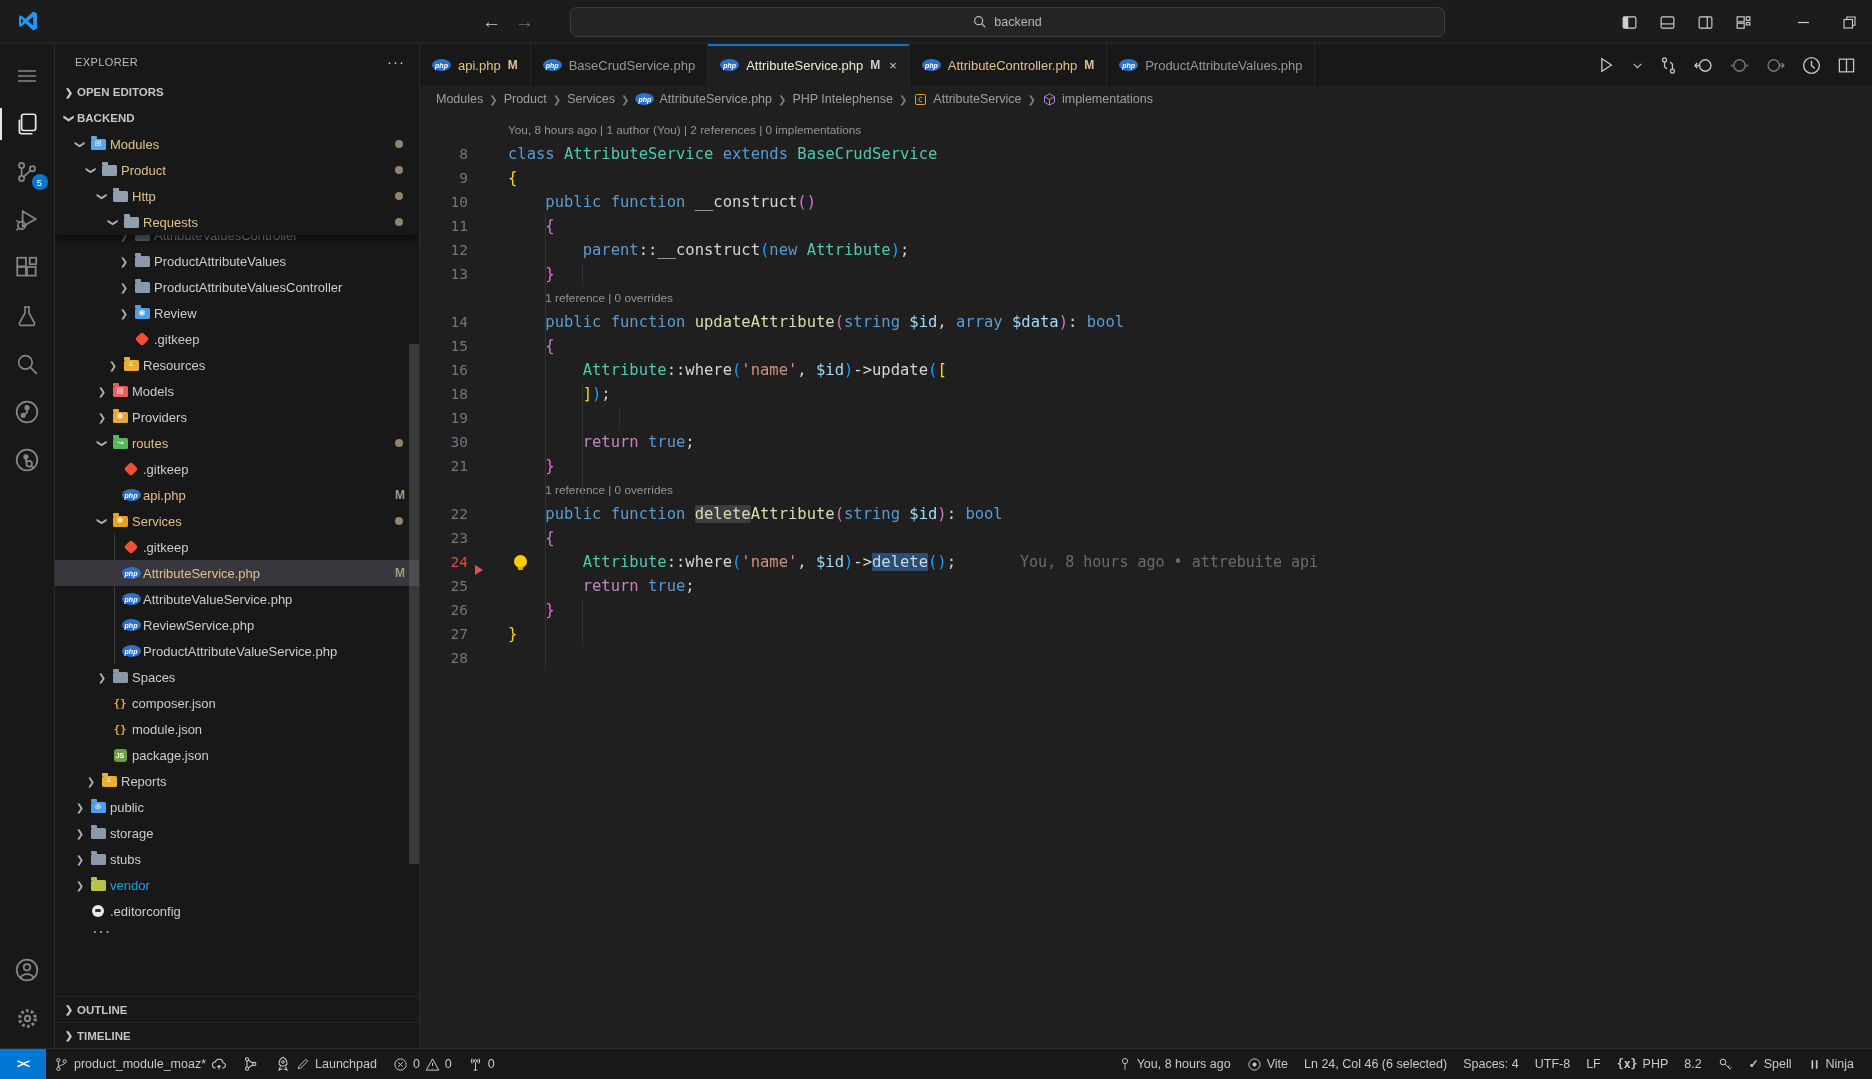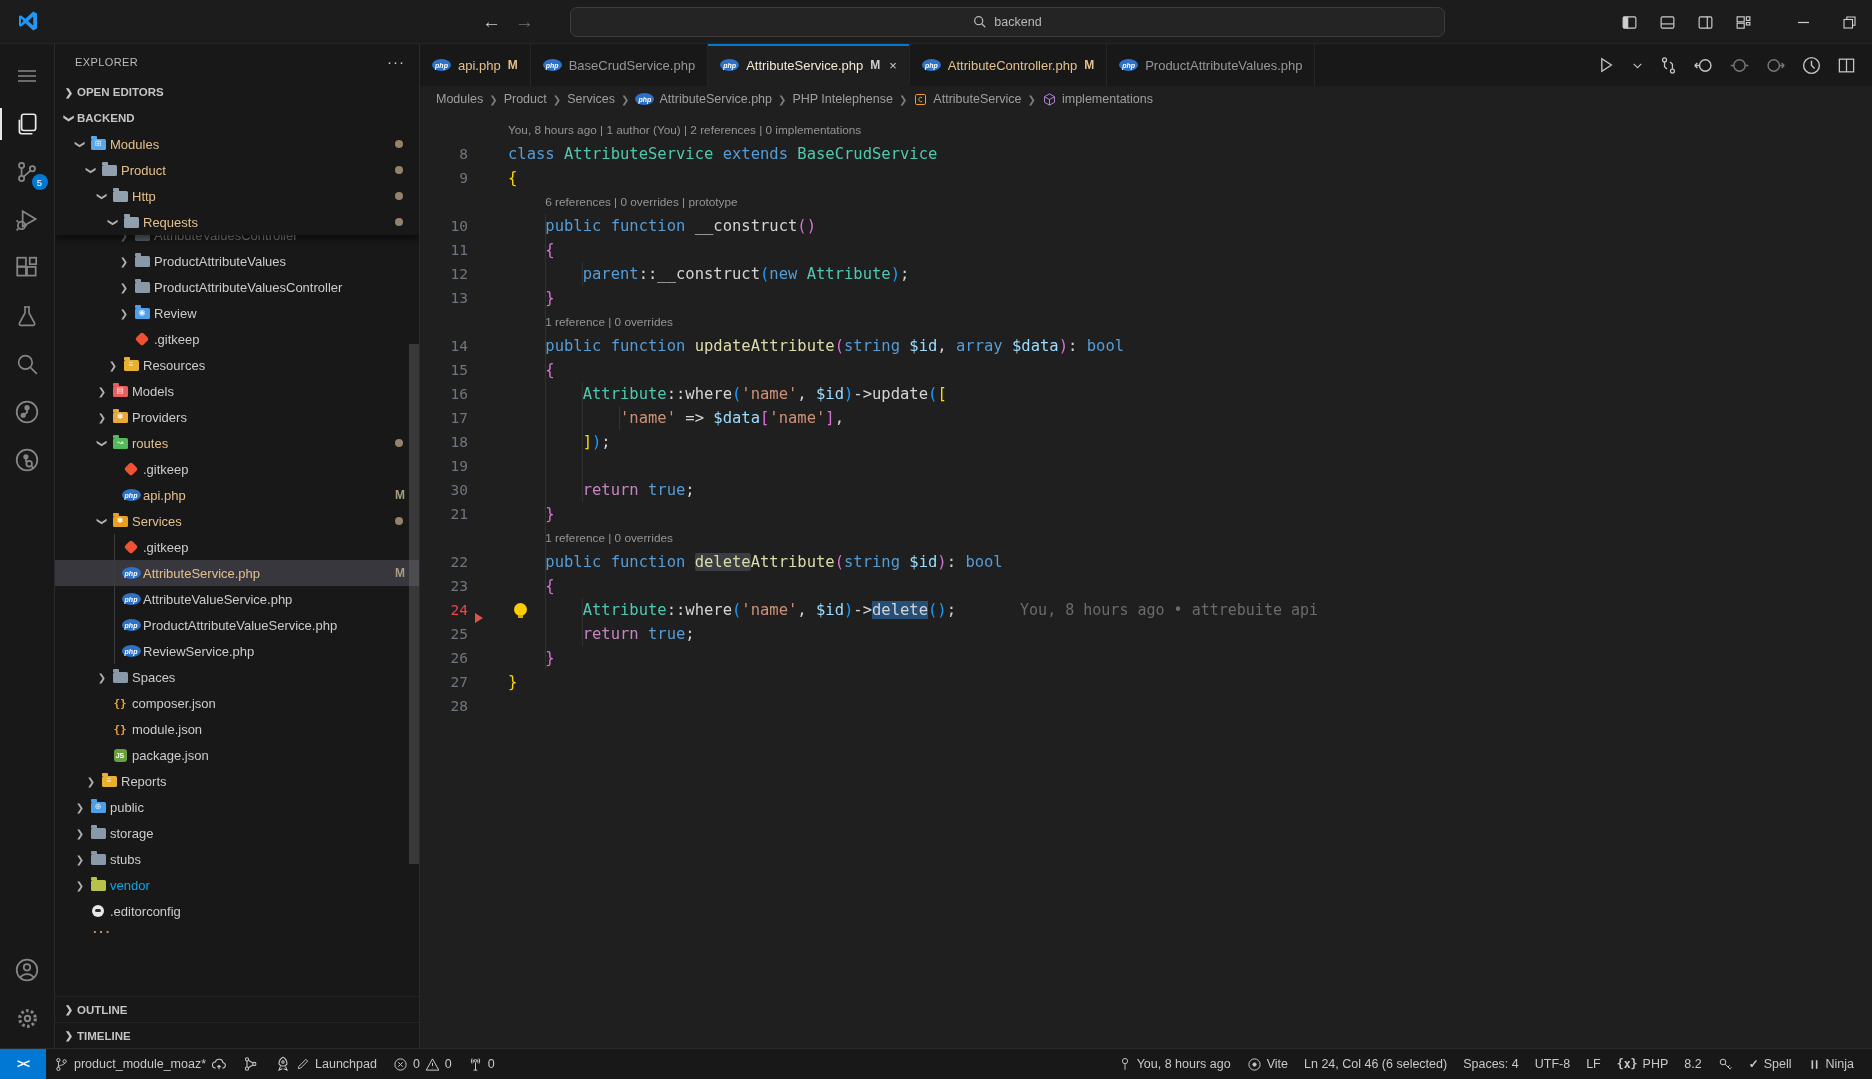--- a/index.html
+++ b/index.html
@@ -446,29 +446,29 @@
               <span class="phpic">php</span>
             </span>
             <span class="lbl norm">AttributeValueService.php</span>
           </div>
           <div class="trow" style="padding-left: 50px;">
             <span class="guide"></span>
             <span class="chev"></span>
             <span class="lic">
               <span class="phpic">php</span>
             </span>
-            <span class="lbl norm">ProductAttributeValueService.php</span>
+            <span class="lbl norm">ReviewService.php</span>
           </div>
           <div class="trow" style="padding-left: 50px;">
             <span class="guide"></span>
             <span class="chev"></span>
             <span class="lic">
               <span class="phpic">php</span>
             </span>
-            <span class="lbl norm">ReviewService.php</span>
+            <span class="lbl norm">ProductAttributeValueService.php</span>
           </div>
           <div class="trow" style="padding-left: 39px;">
             <span class="chev">❯</span>
             <span class="lic">
               <span class="fold" style="--c:#8a99a8"></span>
             </span>
             <span class="lbl norm">Spaces</span>
           </div>
           <div class="trow" style="padding-left: 39px;">
             <span class="chev"></span>
@@ -676,24 +676,20 @@
               </div>
               <pre class="cpre"><span class="tk-kw">class </span><span class="tk-cls">AttributeService</span><span class="tk-pun"> </span><span class="tk-kw">extends</span><span class="tk-pun"> </span><span class="tk-cls">BaseCrudService</span></pre>
             </div>
             <div class="crow">
               <div class="gut">
                 <span class="num">9</span>
               </div>
               <pre class="cpre"><span class="tk-b1">{</span></pre>
             </div>
             <div class="crow">
-              <div class="gut"></div>
-              <div class="lens" style="padding-left: 37.28px;">6 references | 0 overrides | prototype</div>
-            </div>
-            <div class="crow">
               <div class="gut">
                 <span class="num">10</span>
               </div>
               <pre class="cpre"><span class="tk-pun">    </span><span class="tk-kw">public</span><span class="tk-pun"> </span><span class="tk-kw">function</span><span class="tk-pun"> </span><span class="tk-pun">__construct</span><span class="tk-b2">()</span></pre>
             </div>
             <div class="crow">
               <div class="gut">
                 <span class="num">11</span>
               </div>
               <pre class="cpre"><span class="tk-pun">    </span><span class="tk-b2">{</span></pre>
@@ -724,26 +720,20 @@
               <div class="gut">
                 <span class="num">15</span>
               </div>
               <pre class="cpre"><span class="tk-pun">    </span><span class="tk-b2">{</span></pre>
             </div>
             <div class="crow">
               <div class="gut">
                 <span class="num">16</span>
               </div>
               <pre class="cpre"><span class="tk-pun">        </span><span class="tk-cls">Attribute</span><span class="tk-pun">::</span><span class="tk-pun">where</span><span class="tk-b3">(</span><span class="tk-str">'name'</span><span class="tk-pun">, </span><span class="tk-var">$id</span><span class="tk-b3">)</span><span class="tk-pun">-&gt;</span><span class="tk-pun">update</span><span class="tk-b3">(</span><span class="tk-b1">[</span></pre>
-            </div>
-            <div class="crow">
-              <div class="gut">
-                <span class="num">17</span>
-              </div>
-              <pre class="cpre"><span class="tk-pun">            </span><span class="tk-str">'name'</span><span class="tk-pun"> =&gt; </span><span class="tk-var">$data</span><span class="tk-b2">[</span><span class="tk-str">'name'</span><span class="tk-b2">]</span><span class="tk-pun">,</span></pre>
             </div>
             <div class="crow">
               <div class="gut">
                 <span class="num">18</span>
               </div>
               <pre class="cpre"><span class="tk-pun">        </span><span class="tk-b1">]</span><span class="tk-b3">)</span><span class="tk-pun">;</span></pre>
             </div>
             <div class="crow">
               <div class="gut">
                 <span class="num">19</span>

